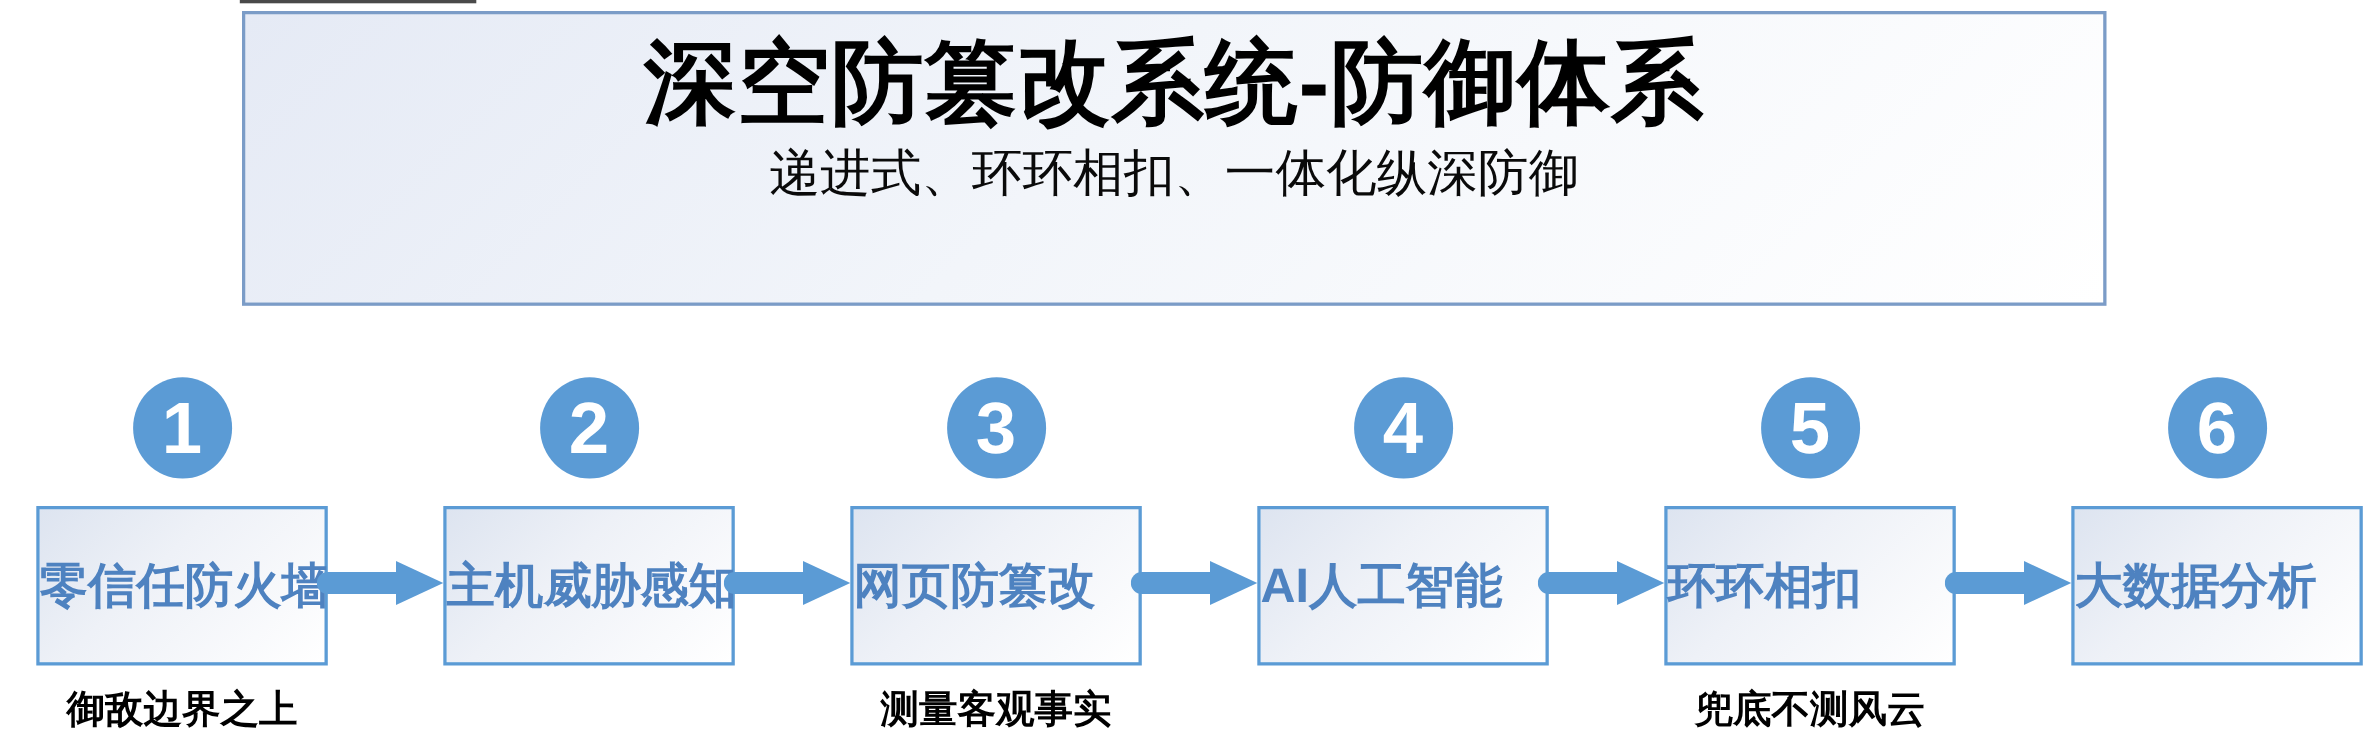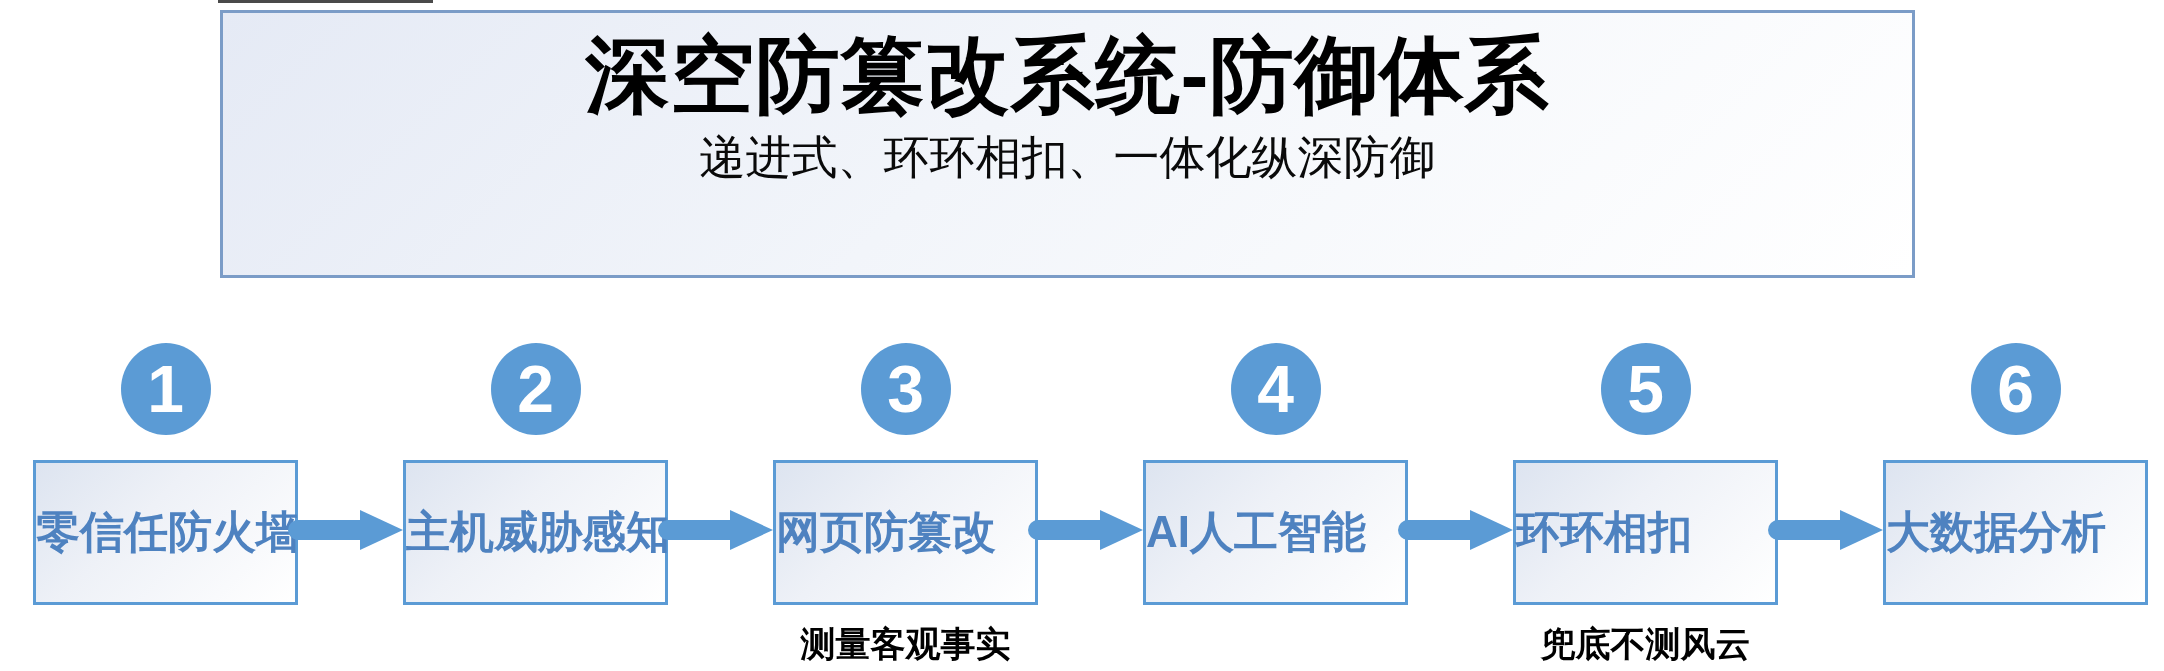--- a/index.html
+++ b/index.html
@@ -117,20 +117,21 @@
     <div class="sub-title">递进式、环环相扣、一体化纵深防御</div>
   </div>
 
   <div class="step" style="left:33px">
     <div class="circle">
       <span>1</span>
     </div>
     <div class="box">
       <span class="box-label">零信任防火墙</span>
     </div>
+    <div class="caption">御敌边界之上</div>
   </div>
 
   <div class="step" style="left:403px">
     <div class="circle">
       <span>2</span>
     </div>
     <div class="box">
       <span class="box-label">主机威胁感知</span>
     </div>
   </div>

